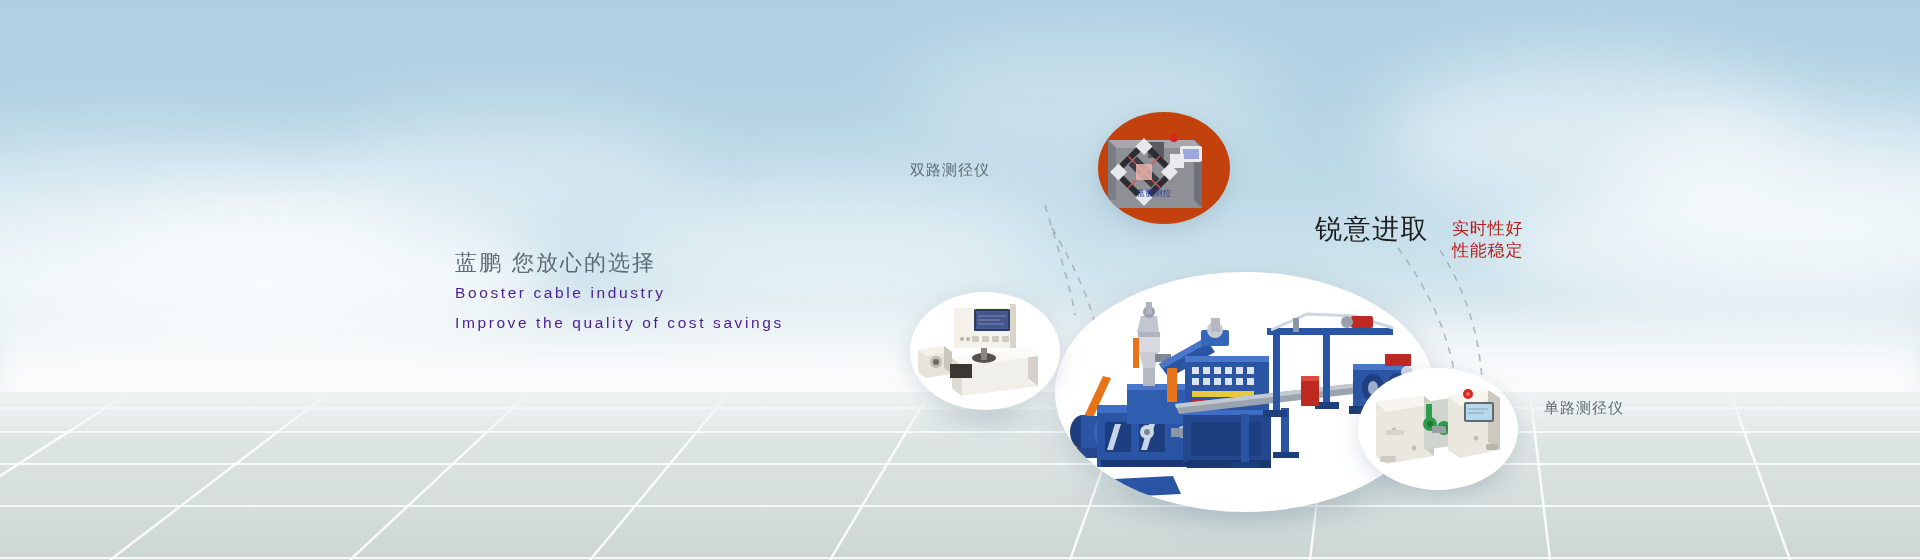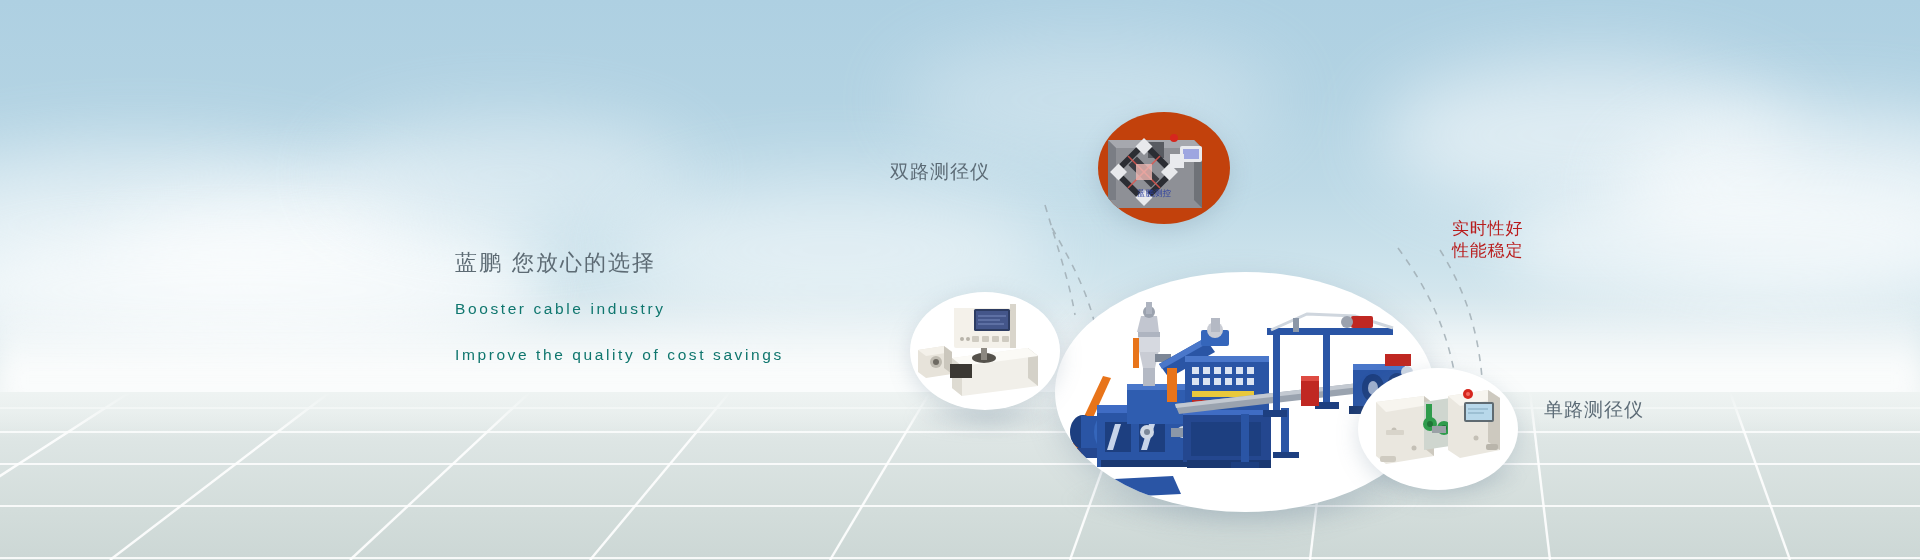--- a/index.html
+++ b/index.html
@@ -52,40 +52,40 @@
   .headline{
     color:#3e4b56;font-size:43px;line-height:56px;
     letter-spacing:2px;font-weight:400;white-space:nowrap;
     font-family:"DejaVu Sans","Liberation Sans",sans-serif;
   }
   .tagline{
     margin-top:10px;color:#5d6b74;font-size:22px;letter-spacing:2px;
     white-space:nowrap;font-family:"DejaVu Sans","Liberation Sans",sans-serif;
   }
   .en{
-    margin-top:16px;color:#0f766e;font-size:15.5px;line-height:30px;
+    color:#4c1d95;font-size:15.5px;line-height:30px;
     letter-spacing:2.6px;white-space:nowrap;
     font-family:"Liberation Sans",sans-serif;
   }
 
   
   .bubble{
     position:absolute;border-radius:50%;background:#ffffff;
     box-shadow:0 6px 26px rgba(120,145,160,.30);
     overflow:hidden;
   }
 
   
   .links{position:absolute;left:0;top:0;width:1920px;height:560px;pointer-events:none;}
 
   
   .lbl{
-    position:absolute;color:#5c6b76;font-size:19px;line-height:23px;
+    position:absolute;color:#5c6b76;font-size:15px;line-height:23px;
     letter-spacing:1px;white-space:nowrap;
-    font-family:Liberation Serif, serif;
+    font-family:Liberation Mono, monospace;
   }
   .lbl.r{text-align:right;}
 
   .center-slogan{
     position:absolute;color:#1d1d1d;font-size:27px;line-height:38px;
     letter-spacing:1.5px;white-space:nowrap;font-weight:400;
     font-family:"DejaVu Sans","Liberation Sans",sans-serif;
   }
   .center-sub{
     position:absolute;color:#b91c1c;font-size:17px;line-height:22px;
@@ -382,20 +382,21 @@
   <div class="lbl r" style="left:870px;top:160px;width:120px;">
     <span>双路测径仪</span>
   </div>
 
   <div class="lbl" style="left:1532px;top:398px;width:160px;margin-left:12px;">
     <span>单路测径仪</span>
   </div>
 
 
   <div class="center-slogan" style="left:1315px;top:210px;">
+    <div>锐意进取</div>
   </div>
 
   <div class="center-sub" style="left:1452px;top:218px;">
     <div>实时性好</div>
     <div>性能稳定</div>
   </div>
 
 </div>
 
 </body></html>

